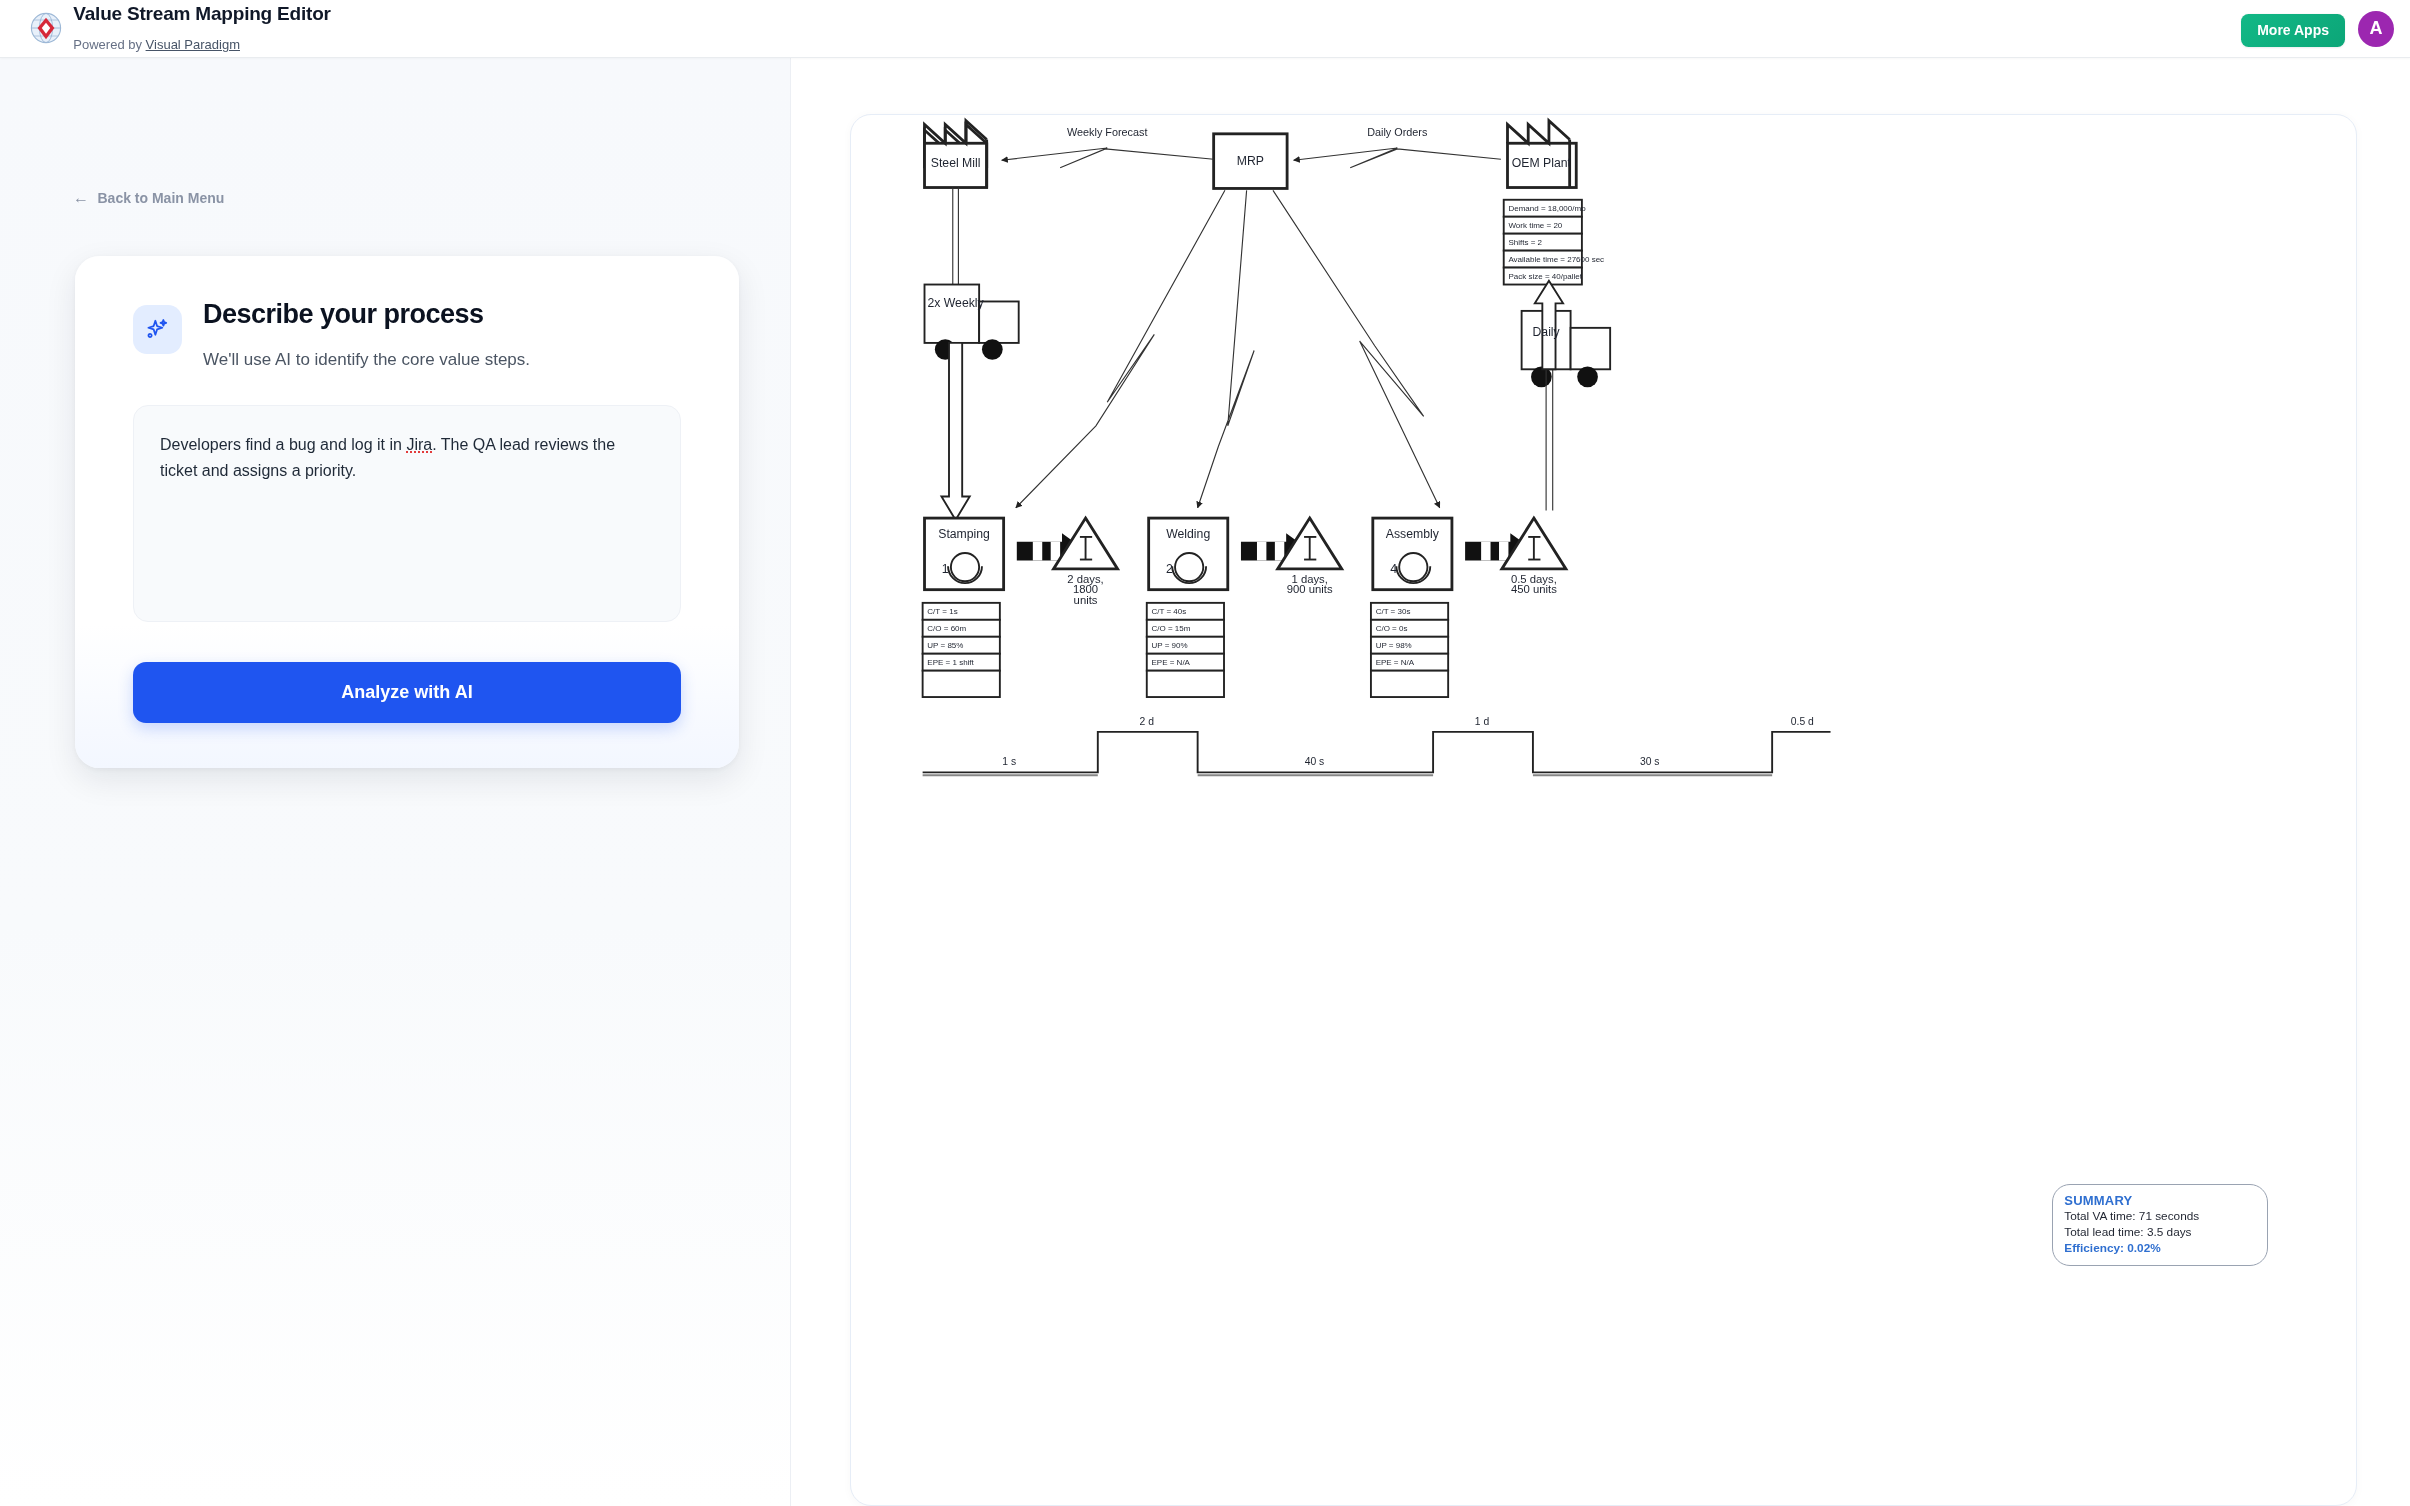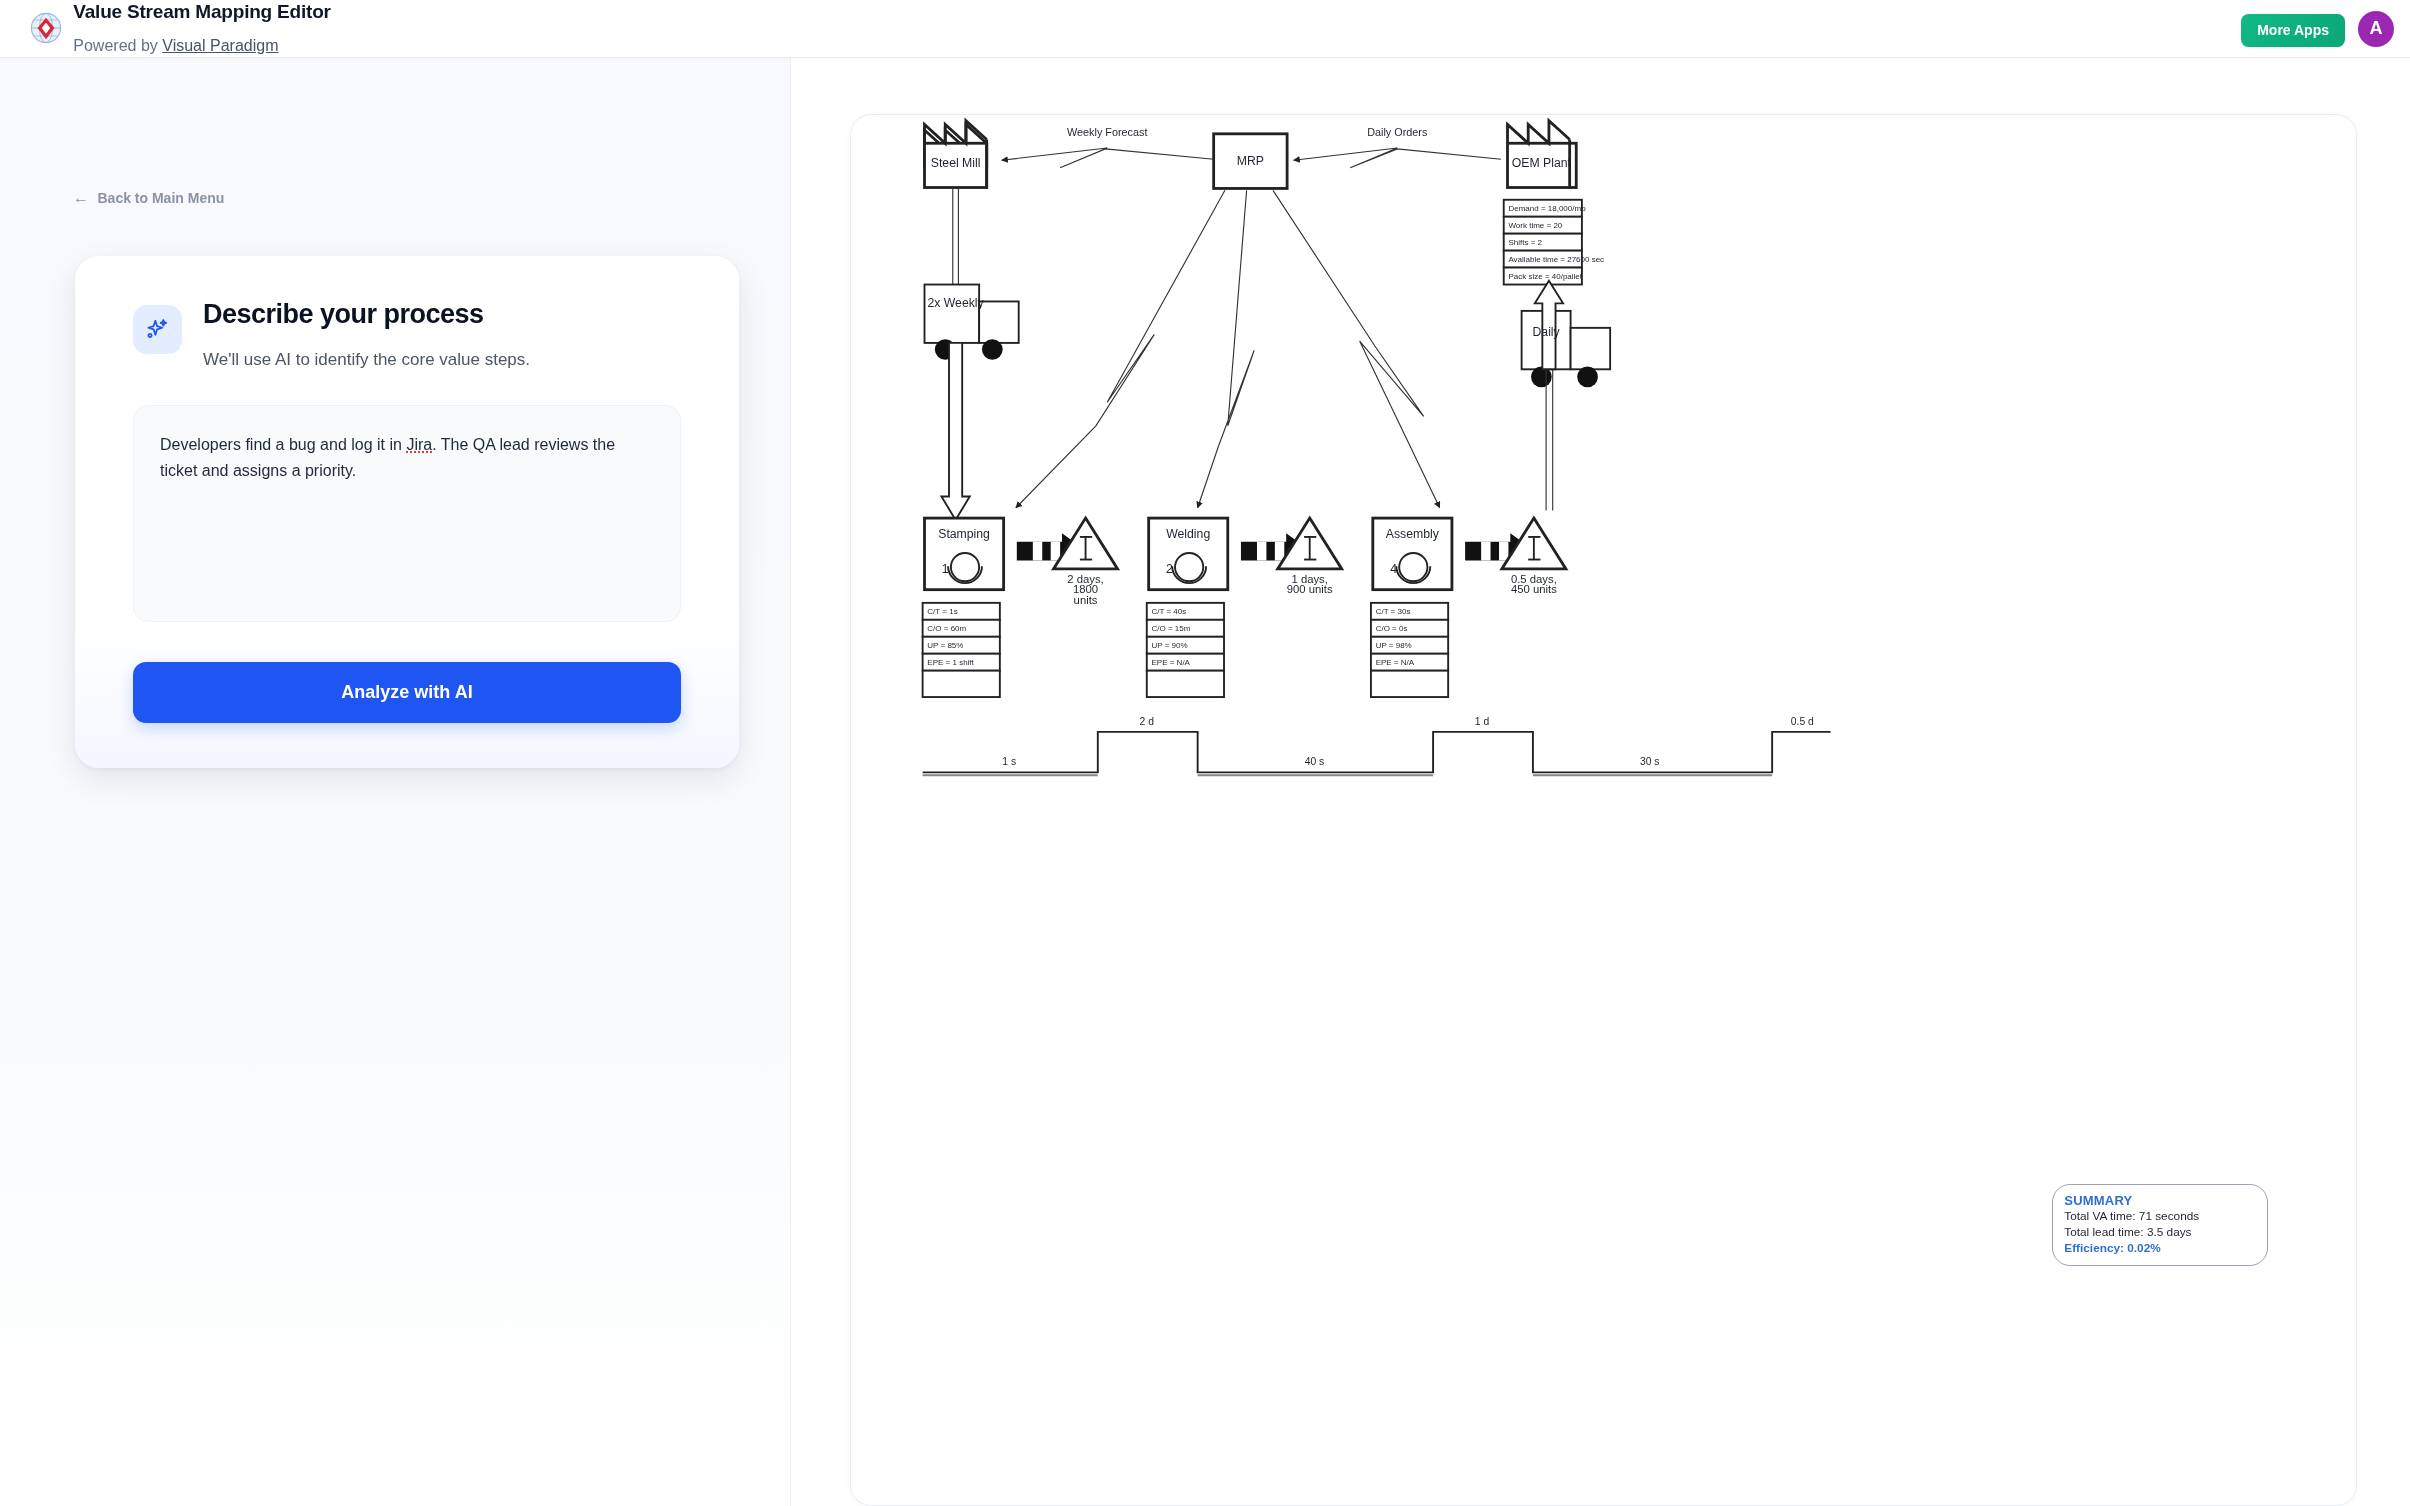--- a/index.html
+++ b/index.html
@@ -21,21 +21,21 @@
     z-index: 20;
   }
   .brand { display: flex; align-items: center; gap: 11.3px; padding-left: 30px; }
   .logo { width: 32px; height: 32px; flex: 0 0 32px; }
   .brand-text { display: flex; flex-direction: column; justify-content: center; }
   .app-title {
     font-size: 19px; font-weight: 700; color: #101828;
     letter-spacing: -0.2px; line-height: 1.15;
   }
   .powered {
-    font-size: 16px; color: #667085; line-height: 1.3; margin-top: 13px;
+    font-size: 13px; color: #667085; line-height: 1.3; margin-top: 13px;
   }
   .powered a { color: #475467; text-decoration: underline; }
   .topbar-right {
     margin-left: auto; display: flex; align-items: flex-end; gap: 13px; padding-right: 17px;
   }
   .more-apps {
     background: linear-gradient(135deg,#12b886,#0ca678);
     color: #ffffff; font-size: 14px; font-weight: 700;
     border: none; border-radius: 7.5px;
     padding: 8.5px 16px; cursor: pointer;

